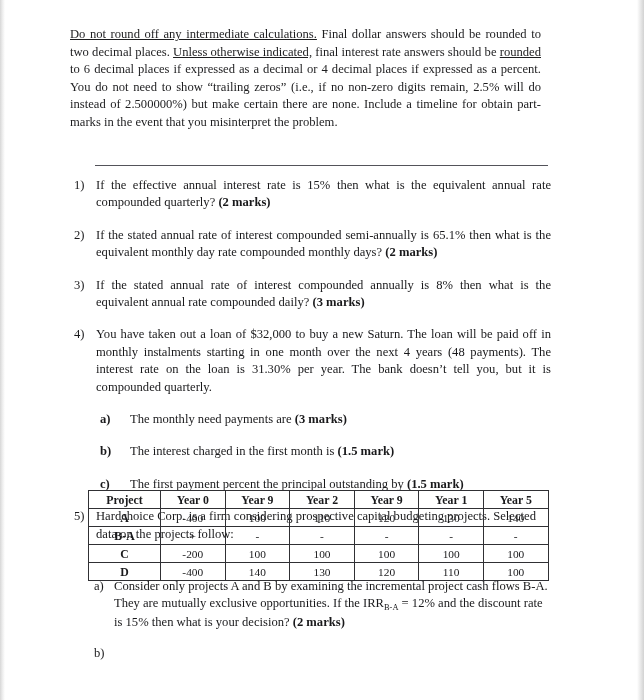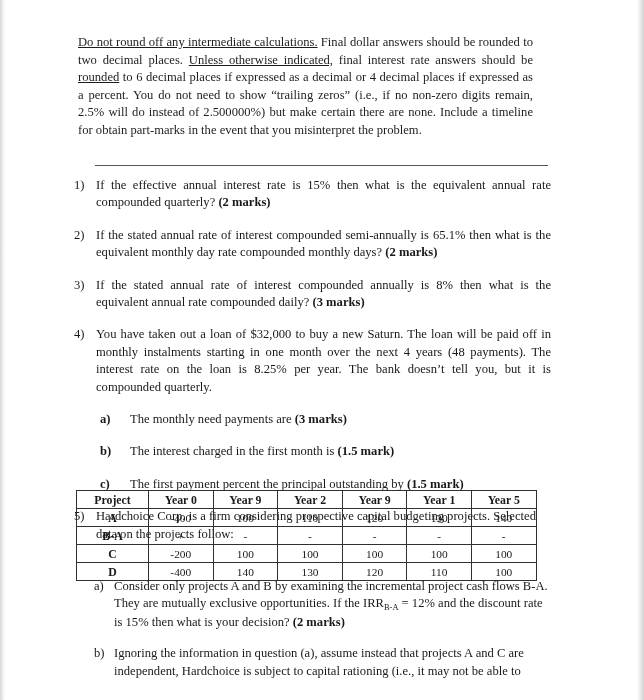--- a/index.html
+++ b/index.html
@@ -47,21 +47,21 @@
     top: 18px;
     width: 487px;
   }
 
   
   #intro-paragraph {
     font-size: 12.6px;
     line-height: 17.6px;
     text-align: justify;
     text-justify: inter-word;
-    margin: 16px;
+    margin: 8px;
     color: #1d1d1f;
   }
   #intro-paragraph .u { text-decoration: underline; }
 
   
   #section-divider {
     position: absolute;
     left: 95px;
     top: 165px;
     width: 453px;
@@ -130,21 +130,21 @@
     position: absolute;
     left: 32px;
     top: 0;
     font-weight: normal;
     font-size: 12.6px;
   }
 
   
   #project-table-wrap {
     position: absolute;
-    left: 76px;
+    left: 88px;
     top: 490px;
     width: 460px;
   }
   table#project-table {
     border-collapse: collapse;
     width: 460px;
     font-size: 11.4px;
     table-layout: fixed;
   }
   table#project-table th,
@@ -208,21 +208,21 @@
       <span class="q-text"><span>If the stated annual rate of interest compounded semi-annually is 65.1% then what is the equivalent monthly day rate compounded monthly days? </span><b>(2 marks)</b></span>
     </div>
 
     <div class="question">
       <span class="q-num">3)</span>
       <span class="q-text"><span>If the stated annual rate of interest compounded annually is 8% then what is the equivalent annual rate compounded daily? </span><b>(3 marks)</b></span>
     </div>
 
     <div class="question">
       <span class="q-num">4)</span>
-      <span class="q-text">You have taken out a loan of $32,000 to buy a new Saturn. The loan will be paid off in monthly instalments starting in one month over the next 4 years (48 payments). The interest rate on the loan is 8.25% per year. The bank doesn’t tell you, but it is compounded quarterly.</span>
+      <span class="q-text">You have taken out a loan of $32,000 to buy a new Saturn. The loan will be paid off in monthly instalments starting in one month over the next 4 years (48 payments). The interest rate on the loan is 31.30% per year. The bank doesn’t tell you, but it is compounded quarterly.</span>
     </div>
 
     <div class="subitem-group">
       <div class="subitem">
         <span class="sub-label">a)</span>
         <span>The monthly need payments are  </span><b>(3 marks)</b>
       </div>
       <div class="subitem">
         <span class="sub-label">b)</span>
         <span>The interest charged in the first month is </span><b>(1.5 mark)</b>
@@ -302,17 +302,16 @@
     </table>
   </div>
 
   <div id="q5-subparts">
     <div class="subitem-alt">
       <span class="sub-label">a)</span>
       <span>Consider only projects A and B by examining the incremental project cash flows B-A. They are mutually exclusive opportunities. If the IRR</span><sub>B-A</sub><span> = 12% and the discount rate is 15% then what is your decision? </span><b>(2 marks)</b>
     </div>
     <div class="subitem-alt">
       <span class="sub-label">b)</span>
-      <span>Ignoring the information in question (a), assume instead that projects A and C are independent, Hardchoice is subject to capital rationing (i.e., it may not be able to</span>
     </div>
   </div>
 
 </div>
 
 </body></html>

